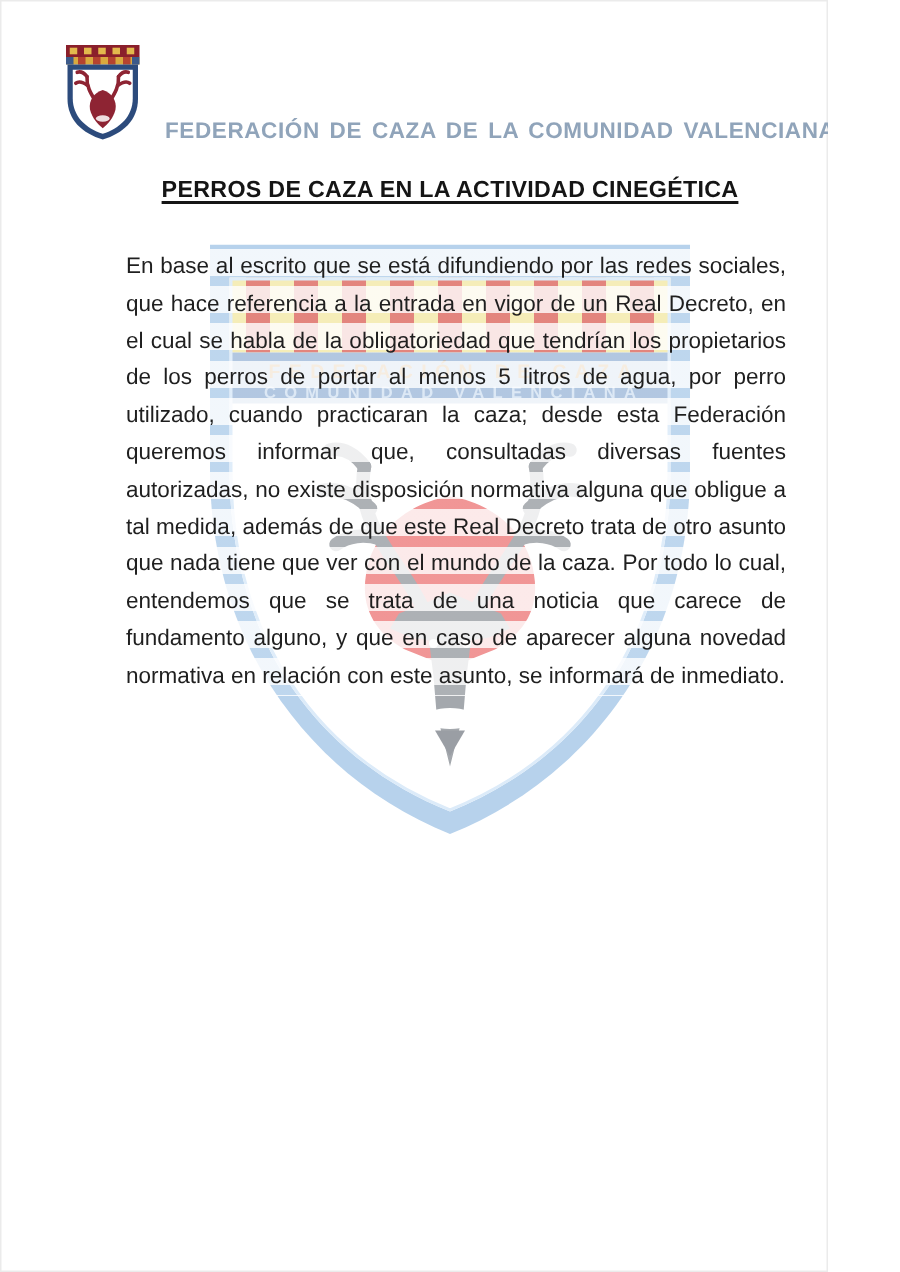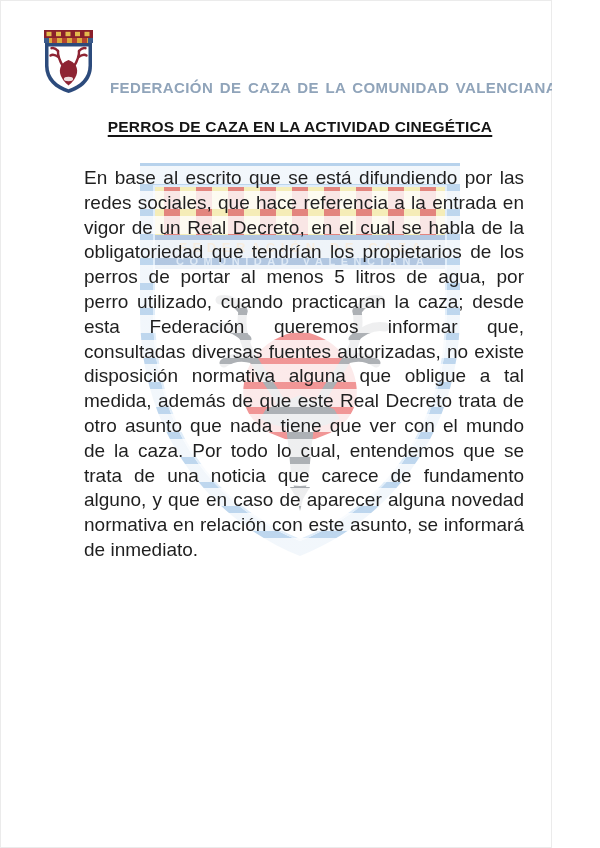--- a/index.html
+++ b/index.html
@@ -22,21 +22,21 @@
     color:#151515;
     text-decoration:underline; text-decoration-thickness:1.5px; text-underline-offset:3px;
   }
   .watermark {
     position:absolute; left:140px; top:163px; width:320px; height:394px; z-index:0;
   }
   .wm-t1 { font-family:"Liberation Sans",sans-serif; font-size:13px; font-weight:bold; fill:#cf9a55; }
   .wm-t2 { font-family:"Liberation Sans",sans-serif; font-size:11px; font-weight:bold; fill:#d9e6f4; }
   .body-text {
     position:absolute; left:84px; top:166px; width:440px; margin:0; z-index:1;
-    font-size:19px; line-height:24.8px; color:#1f1f1f;
+    font-size:15px; line-height:24.8px; color:#1f1f1f;
     text-align:justify;
     background-image: repeating-linear-gradient(
       to bottom,
       rgba(255,255,255,0.82) 0px,  rgba(255,255,255,0.82) 18px,
       rgba(255,255,255,0.10) 18px, rgba(255,255,255,0.10) 24.8px);
   }
 </style>
 </head>
 <body>
 

